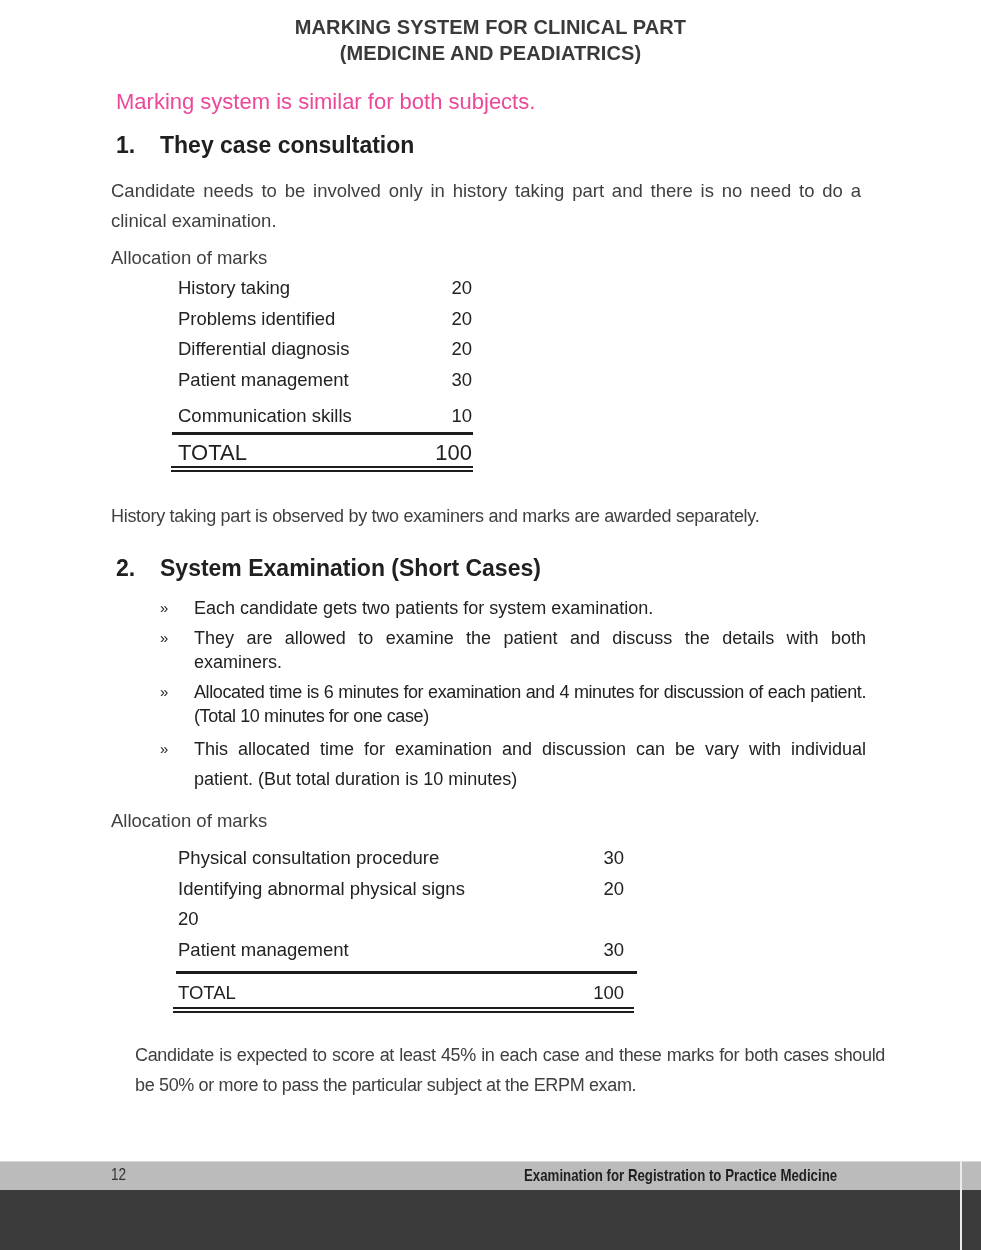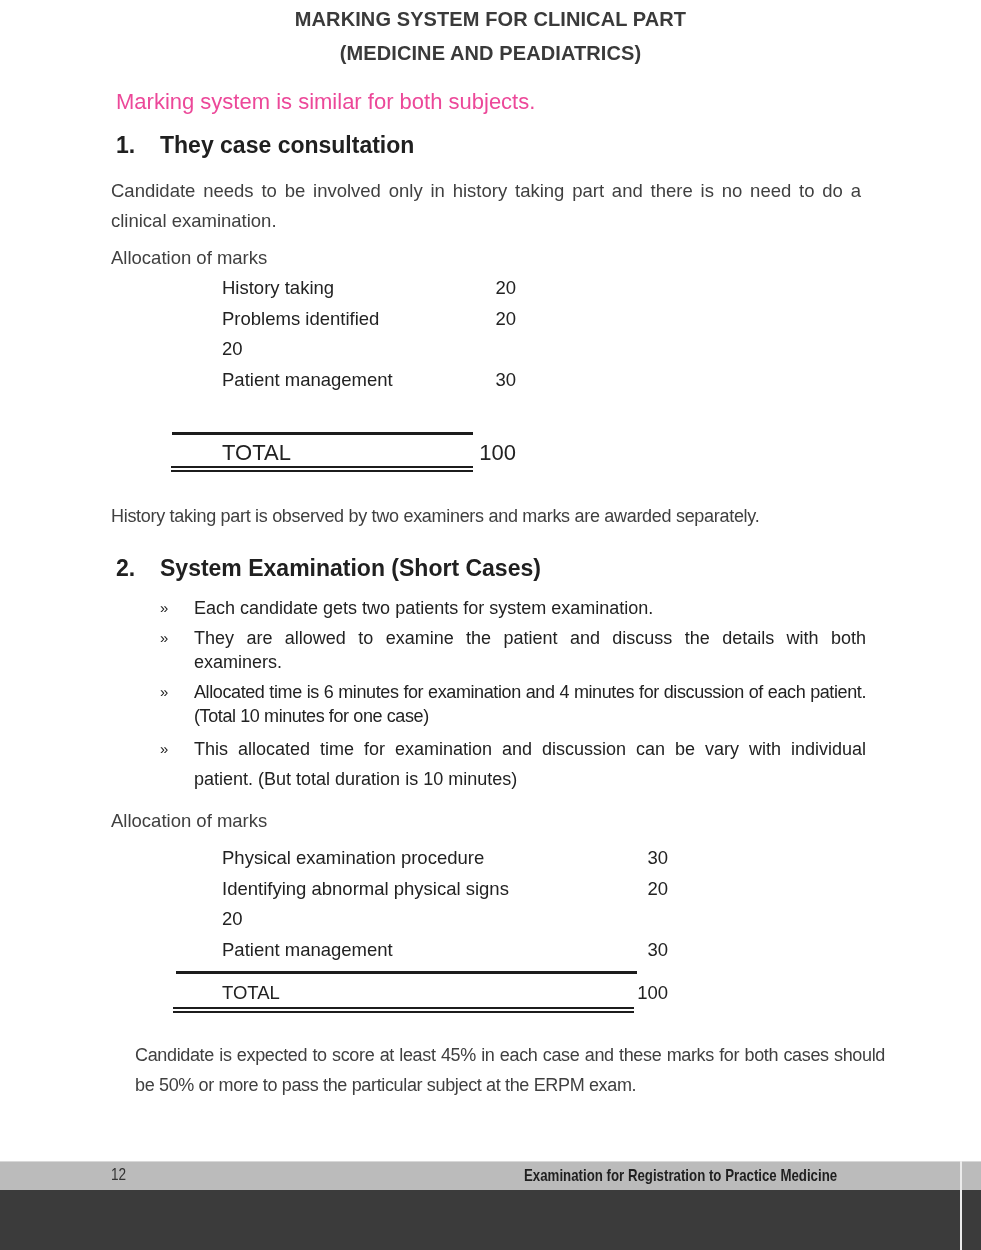--- a/index.html
+++ b/index.html
@@ -5,42 +5,42 @@
     html, body { margin: 0; padding: 0; }
     body {
       width: 981px; height: 1250px; position: relative; overflow: hidden;
       background: #ffffff; color: #222222;
       font-family: "Liberation Sans", "DejaVu Sans", sans-serif;
     }
     .page-title {
       position: absolute; left: 0; width: 981px; text-align: center;
       font-weight: bold; font-size: 20px; color: #3a3a3a; letter-spacing: 0.1px;
     }
-    .t1 { top: 8px; }
+    .t1 { top: 16px; }
     .t2 { top: 42px; }
     .intro {
       position: absolute; left: 116px; top: 89px; font-size: 22px; color: #ec4899;
     }
     .heading {
       position: absolute; left: 116px; font-size: 23px; font-weight: bold; color: #202020;
     }
     .heading .num { display: inline-block; width: 44px; }
     .h1 { top: 132px; }
     .h2 { top: 555px; }
     .para {
       position: absolute; left: 111px; width: 750px; font-size: 18.5px; line-height: 30px;
       color: #404040; text-align: justify;
     }
     .p1 { top: 176px; }
     .p-alloc1 { top: 243px; }
     .p2 { top: 501px; font-size: 18px; letter-spacing: -0.3px; }
     .p-alloc2 { top: 806px; }
     .p3 { top: 1040px; font-size: 18px; letter-spacing: -0.35px; margin-left: 24px; }
 
-    .marks { position: absolute; left: 178px; margin-left: 44px; }
+    .marks { position: absolute; left: 178px; }
     .marks .row { display: flex; justify-content: space-between; font-size: 18.5px; color: #222; height: 30.5px; line-height: 30.5px; }
     .m1 { top: 273px; width: 294px; }
     .m1 .row.gap { margin-top: 6px; }
     .m1 .total { font-size: 22px; height: 36px; line-height: 36px; }
     .m2 { top: 843px; width: 446px; }
     .m2 .total { font-size: 18.5px; height: 36px; line-height: 36px; }
 
     .rule { position: absolute; background: #1c1c1c; }
     .dbl { position: absolute; border-top: 2px solid #1c1c1c; border-bottom: 2px solid #1c1c1c; height: 2px; }
 
@@ -87,25 +87,30 @@
 <div class="marks m1">
   <div class="row">
     <span>History taking</span>
     <span>20</span>
   </div>
   <div class="row">
     <span>Problems identified</span>
     <span>20</span>
   </div>
   <div class="row">
+    <span>Differential diagnosis</span>
     <span>20</span>
   </div>
   <div class="row">
     <span>Patient management</span>
     <span>30</span>
+  </div>
+  <div class="row gap">
+    <span>Communication skills</span>
+    <span>10</span>
   </div>
 </div>
 <div class="rule" style="left:172px; top:432px; width:301px; height:3px;"></div>
 <div class="marks m1" style="top:435px;">
   <div class="row total">
     <span>TOTAL</span>
     <span>100</span>
   </div>
 </div>
 <div class="dbl" style="left:171px; top:466px; width:302px;"></div>
@@ -132,21 +137,21 @@
   <div class="bullet b4">
     <span class="mark">»</span>
     <span class="txt">This allocated time for examination and discussion can be vary with individual patient. (But total duration is 10 minutes)</span>
   </div>
 </div>
 
 <div class="para p-alloc2">Allocation of marks</div>
 
 <div class="marks m2">
   <div class="row">
-    <span>Physical examination procedure</span>
+    <span>Physical consultation procedure</span>
     <span>30</span>
   </div>
   <div class="row">
     <span>Identifying abnormal physical signs</span>
     <span>20</span>
   </div>
   <div class="row">
     <span>20</span>
   </div>
   <div class="row">

